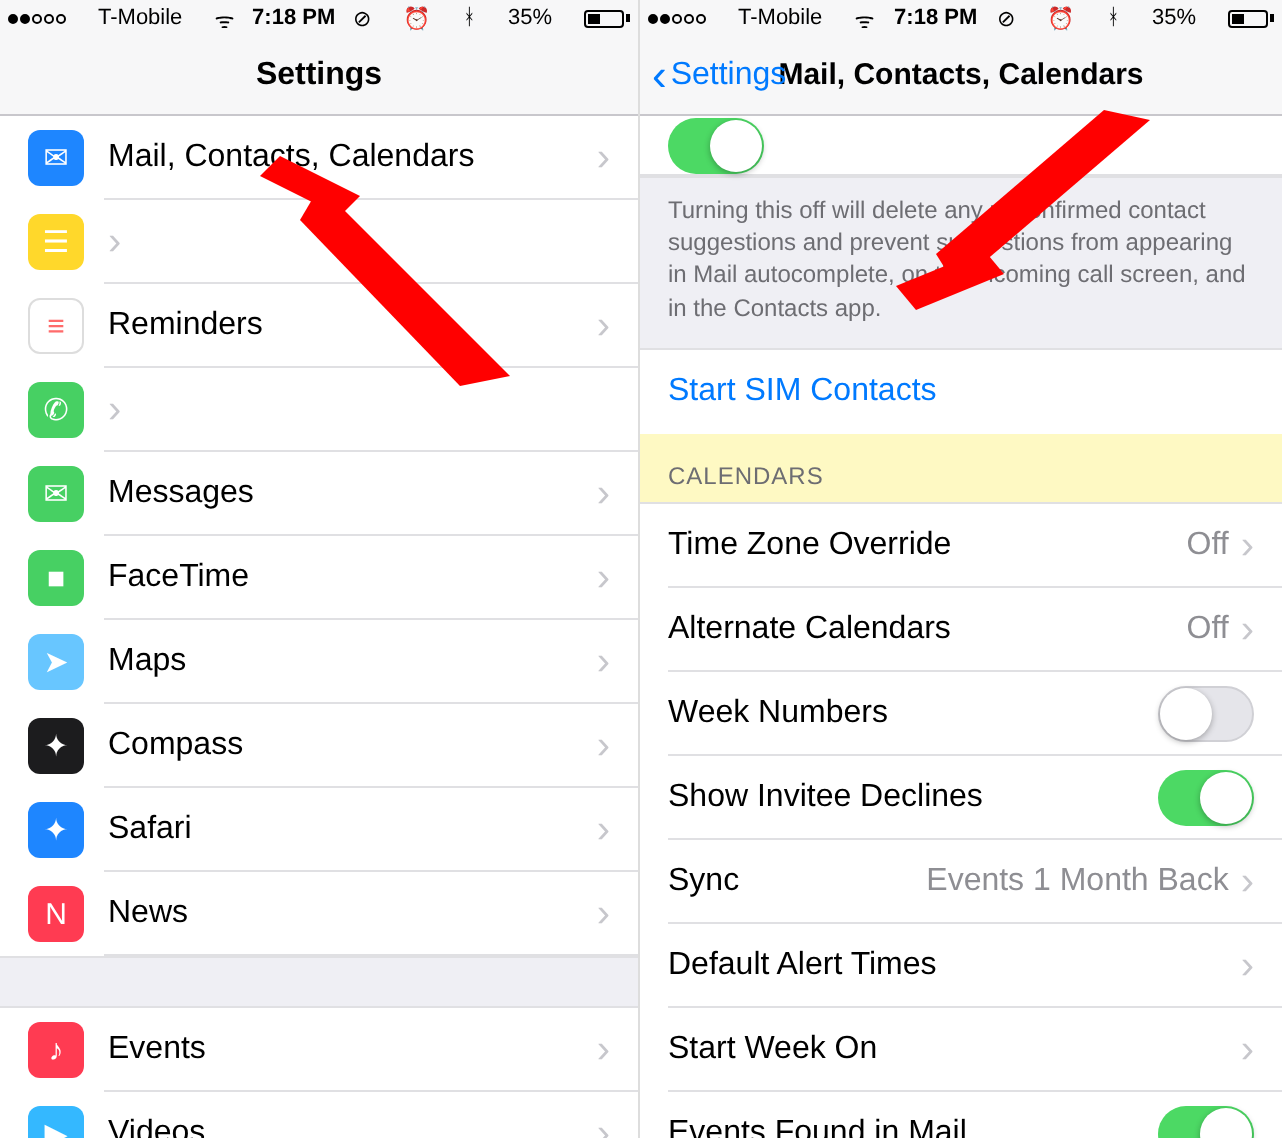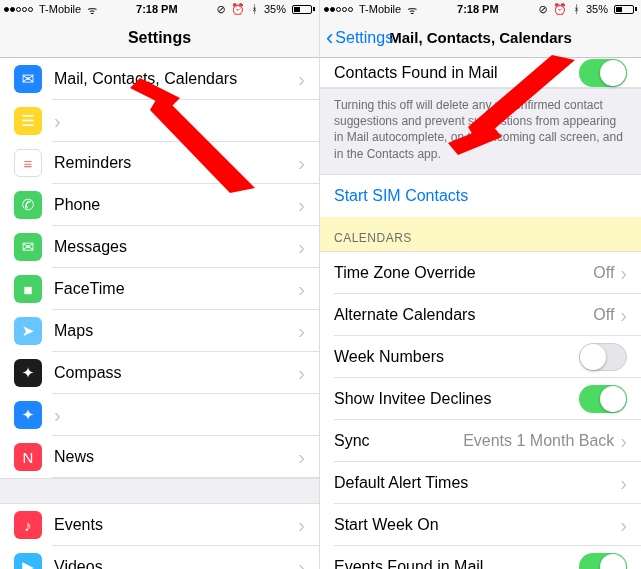--- a/index.html
+++ b/index.html
@@ -24,21 +24,21 @@
   .status-bar {
     height: 18px;
     background: #f7f7f8;
     display: flex;
     align-items: center;
     justify-content: space-between;
     padding: 0 4px;
     font-size: 11px;
     color: #000;
   }
-  .status-left, .status-right { display: flex; align-items: center; gap: 6px; }
+  .status-left, .status-right { display: flex; align-items: center; gap: 16px; }
   .status-center { font-weight: 600; }
   .signal-dots { display: flex; gap: 1px; }
   .dot { width: 5px; height: 5px; border-radius: 50%; border: 1px solid #000; }
   .dot.full { background: #000; }
   .nav-bar {
     height: 40px;
     background: #f7f7f8;
     border-bottom: 1px solid #c8c7cc;
     display: flex;
     align-items: center;
@@ -216,21 +216,20 @@
           <div class="sep"></div>
         </div>
         <div class="row">
           <div class="row-icon" style="background: rgb(255, 255, 255); border: 1px solid rgb(221, 221, 221); color: rgb(255, 107, 107);">≡</div>
           <div class="row-label">Reminders</div>
           <div class="chev">›</div>
           <div class="sep"></div>
         </div>
         <div class="row">
           <div class="row-icon" style="background: rgb(71, 208, 99);">✆</div>
-          <div class="row-label">Phone</div>
           <div class="chev">›</div>
           <div class="sep"></div>
         </div>
         <div class="row">
           <div class="row-icon" style="background: rgb(71, 208, 99);">✉</div>
           <div class="row-label">Messages</div>
           <div class="chev">›</div>
           <div class="sep"></div>
         </div>
         <div class="row">
@@ -246,20 +245,21 @@
           <div class="sep"></div>
         </div>
         <div class="row">
           <div class="row-icon" style="background: rgb(28, 28, 30);">✦</div>
           <div class="row-label">Compass</div>
           <div class="chev">›</div>
           <div class="sep"></div>
         </div>
         <div class="row">
           <div class="row-icon" style="background: rgb(30, 134, 255);">✦</div>
+          <div class="row-label">Safari</div>
           <div class="chev">›</div>
           <div class="sep"></div>
         </div>
         <div class="row">
           <div class="row-icon" style="background: rgb(255, 59, 82);">N</div>
           <div class="row-label">News</div>
           <div class="chev">›</div>
           <div class="sep"></div>
         </div>
       </div>
@@ -315,21 +315,20 @@
     </div>
     <div class="nav-bar">
       <div class="nav-back">
         <span class="nav-back-chev">‹</span>
         <span>Settings</span>
       </div>
       <div class="nav-title">Mail, Contacts, Calendars</div>
     </div>
 
     <div class="partial-row-top">
-      <span class="partial-label">Contacts Found in Mail</span>
       <span class="switch on">
           <span class="knob"></span>
         </span>
     </div>
     <div class="footer-text">Turning this off will delete any unconfirmed contact suggestions and prevent suggestions from appearing in Mail autocomplete, on the incoming call screen, and in the Contacts app.</div>
 
     <div class="link-row">Start SIM Contacts</div>
 
     <div class="group-header">CALENDARS</div>
 

